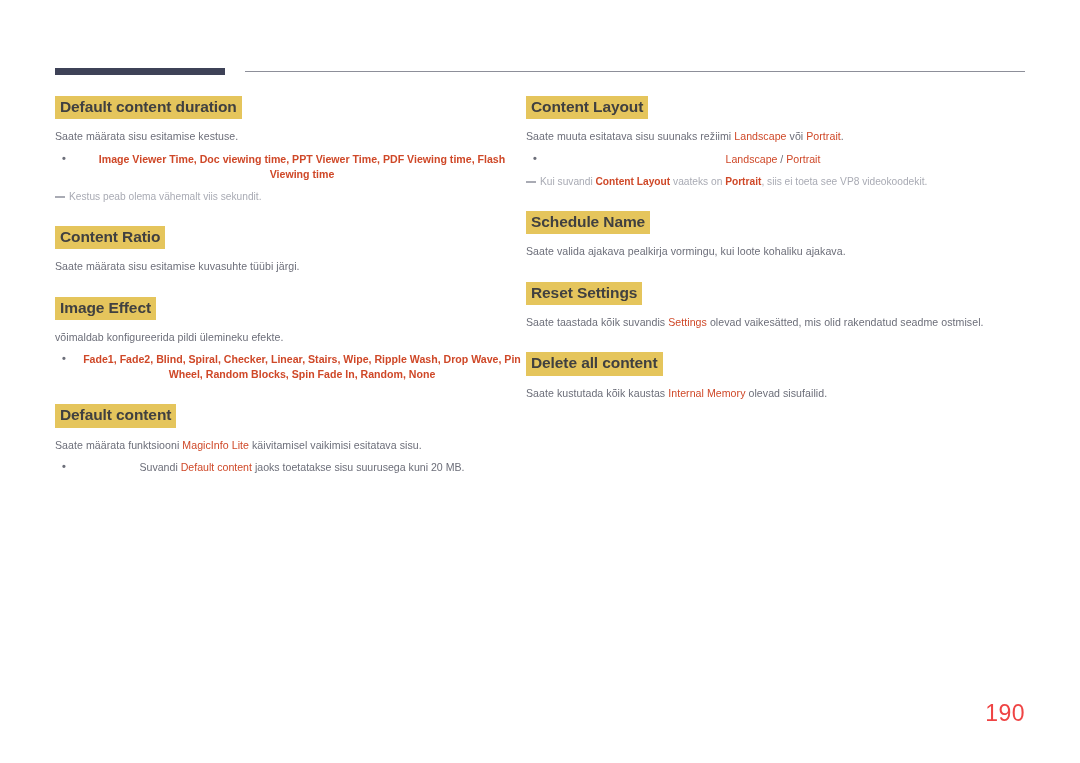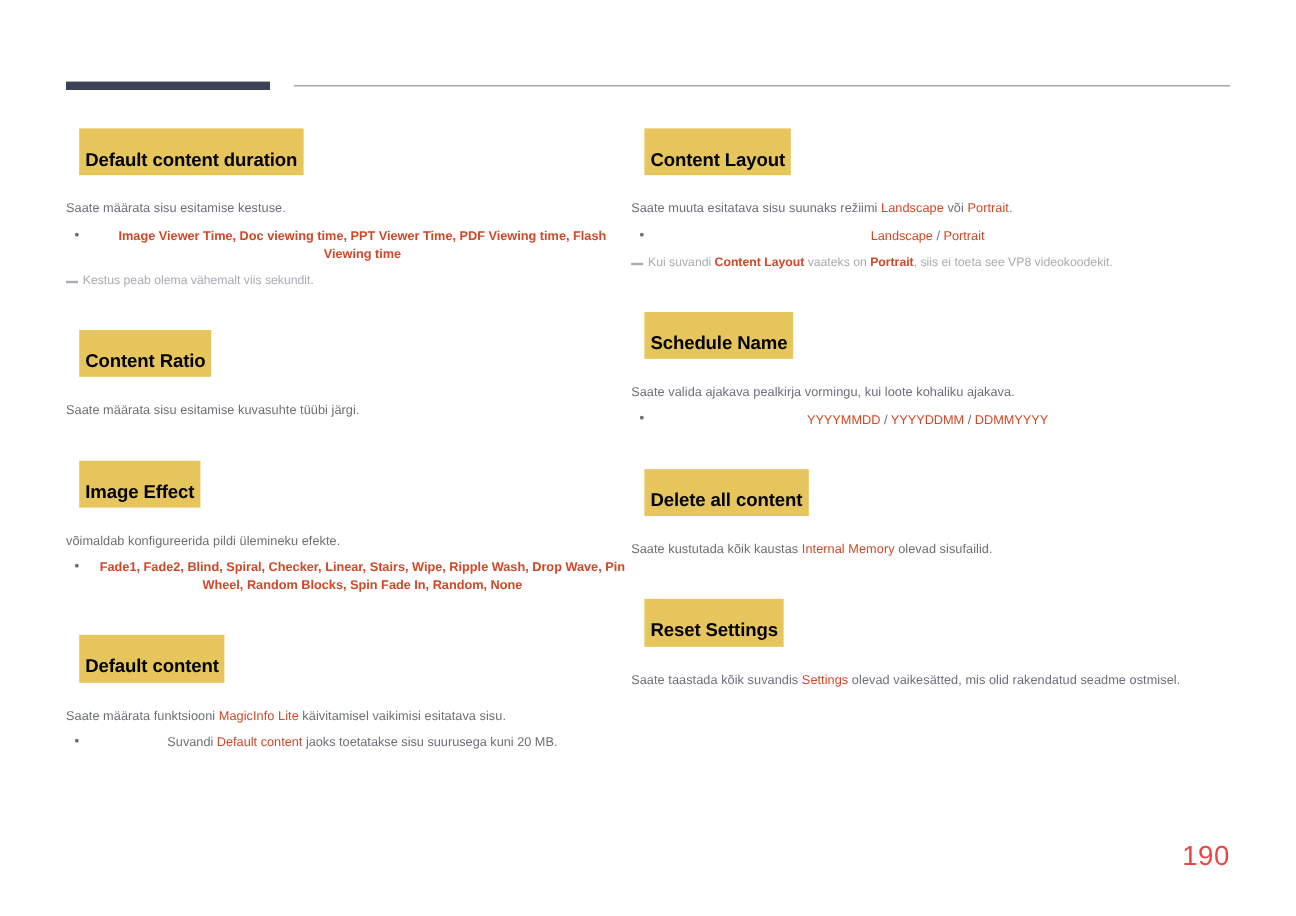--- a/index.html
+++ b/index.html
@@ -49,24 +49,24 @@
     position: absolute;
     top: 96px;
   }
   .col-left  { left: 55px;  width: 470px; }
   .col-right { left: 526px; width: 470px; }
 
   
   .section { margin-bottom: 0; }
   h2.heading {
     display: inline-block;
-    margin: 11px;
-    padding: 18px 5px 3px 5px;
+    margin: 0;
+    padding: 2px 5px 3px 5px;
     background: #e5c55c;
-    color: #000000;
+    color: #404040;
     font-size: 15.5px;
     font-weight: bold;
     line-height: 1.18;
     letter-spacing: -0.1px;
   }
 
   
   p.body {
     margin: 10px 0 0 0;
     color: #6c6e79;
@@ -215,35 +215,32 @@
       <p class="body"><span class="plain">Saate muuta esitatava sisu suunaks režiimi </span><span class="kw">Landscape</span><span class="plain"> või </span><span class="kw">Portrait</span><span class="plain">.</span></p>
       <ul class="bullets">
         <li><span><span class="kw">Landscape</span><span class="plain"> / </span><span class="kw">Portrait</span></span></li>
       </ul>
       <div class="note"><span><span class="plain">Kui suvandi </span><span class="kw">Content Layout</span><span class="plain"> vaateks on </span><span class="kw">Portrait</span><span class="plain">, siis ei toeta see VP8 videokoodekit.</span></span></div>
     </div>
 
     <div class="section">
       <h2 class="heading">Schedule Name</h2>
       <p class="body">Saate valida ajakava pealkirja vormingu, kui loote kohaliku ajakava.</p>
-      <ul class="bullets">
-        <li><span><span class="kw">YYYYMMDD</span><span class="plain"> / </span><span class="kw">YYYYDDMM</span><span class="plain"> / </span><span class="kw">DDMMYYYY</span></span></li>
-      </ul>
-    </div>
-
-    <div class="section">
+    </div>
+
+    <div class="section">
+    </div>
+
+    <div class="section">
+      <h2 class="heading">Reset Settings</h2>
+      <p class="body"><span class="plain">Saate taastada kõik suvandis </span><span class="kw">Settings</span><span class="plain"> olevad vaikesätted, mis olid rakendatud seadme ostmisel.</span></p>
     </div>
 
     <div class="section">
       <h2 class="heading">Delete all content</h2>
       <p class="body"><span class="plain">Saate kustutada kõik kaustas </span><span class="kw">Internal Memory</span><span class="plain"> olevad sisufailid.</span></p>
     </div>
 
-    <div class="section">
-      <h2 class="heading">Reset Settings</h2>
-      <p class="body"><span class="plain">Saate taastada kõik suvandis </span><span class="kw">Settings</span><span class="plain"> olevad vaikesätted, mis olid rakendatud seadme ostmisel.</span></p>
-    </div>
-
   </div>
 
   <div class="page-number">190</div>
 
 </div>
 
 </body></html>

